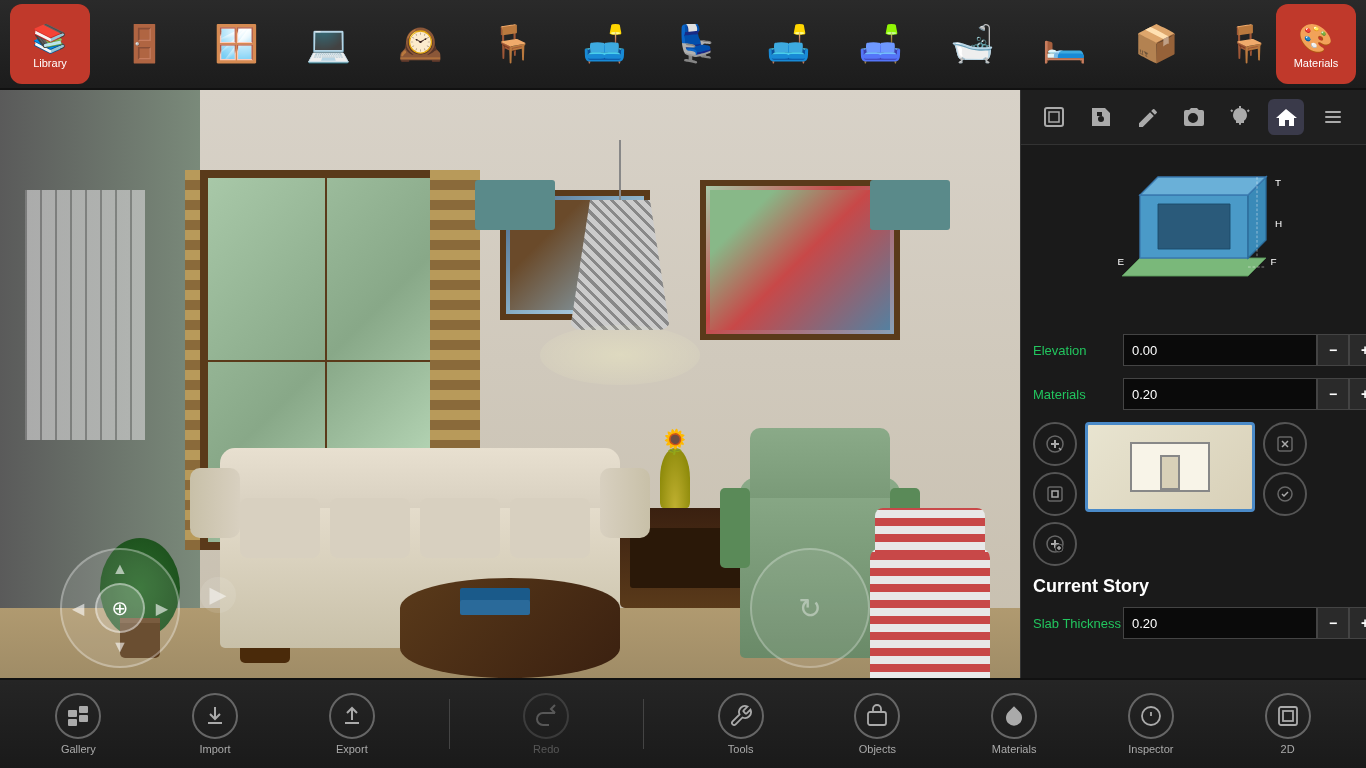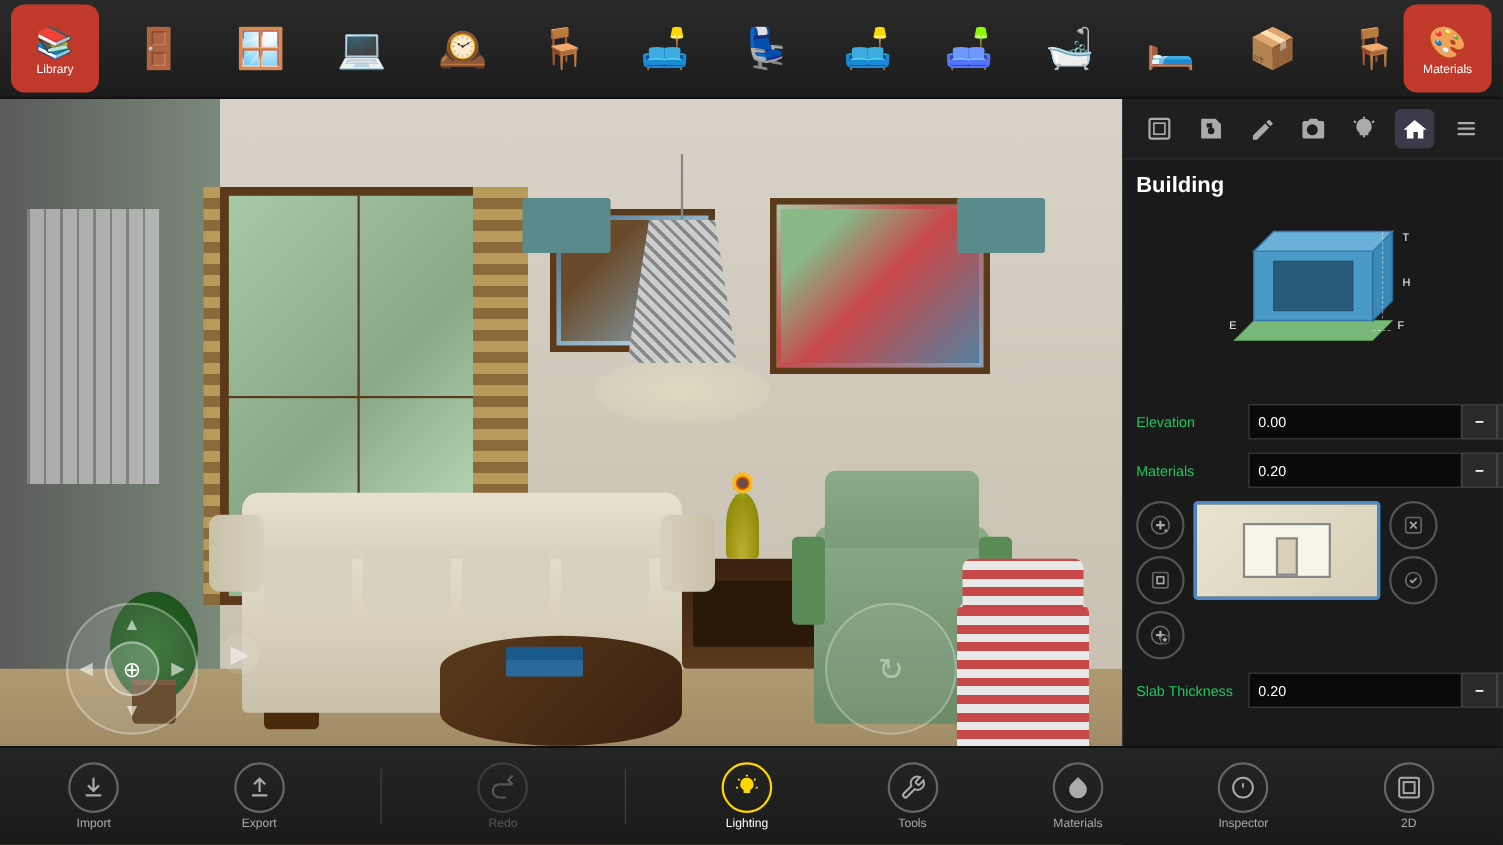--- a/index.html
+++ b/index.html
@@ -209,21 +209,21 @@
     }
     .diagram-svg { width: 180px; height: 150px; }
 
     
     .input-row {
       display: flex; align-items: center; margin-bottom: 8px; height: 36px;
     }
     .input-label { font-size: 13px; color: #22c55e; width: 90px; flex-shrink: 0; }
     .input-field {
       flex: 1; background: #0a0a0a; border: 1px solid #444; color: #fff;
-      padding: 4px 8px; font-size: 13px; height: 32px; margin-left: 12px;
+      padding: 4px 8px; font-size: 13px; height: 32px;
     }
     .input-btn {
       width: 32px; height: 32px; background: #2a2a2a; border: 1px solid #444;
       color: #fff; display: flex; align-items: center; justify-content: center;
       cursor: pointer; font-size: 14px; font-weight: bold; flex-shrink: 0;
     }
     .action-btn {
       width: 44px; height: 44px; border-radius: 50%; border: 2px solid #555;
       background: transparent; cursor: pointer;
       display: flex; align-items: center; justify-content: center;
@@ -478,21 +478,20 @@
     <div class="toolbar-icon-btn" title="List">
       <svg width="22" height="22" viewBox="0 0 22 22" fill="#aaa">
         <rect x="3" y="5" width="16" height="2" rx="1"></rect>
         <rect x="3" y="10" width="16" height="2" rx="1"></rect>
         <rect x="3" y="15" width="16" height="2" rx="1"></rect>
       </svg>
     </div>
   </div>
 
   <div class="panel-content">
-    <div class="panel-section-title">Building</div>
 
     <div class="building-diagram">
       <svg class="diagram-svg" viewBox="0 0 200 160" xmlns="http://www.w3.org/2000/svg">
 
         <polygon points="20,120 160,120 180,100 40,100" fill="#7ab87a" stroke="#5a9a5a" stroke-width="1"></polygon>
 
         <polygon points="40,100 160,100 160,30 40,30" fill="#4a9ac8" stroke="#3a7ab0" stroke-width="1.5"></polygon>
 
         <polygon points="160,30 180,10 180,80 160,100" fill="#3a8ab8" stroke="#2a6a98" stroke-width="1.5"></polygon>
 
@@ -565,32 +564,44 @@
         </div>
         <div class="action-btn">
           <svg width="20" height="20" viewBox="0 0 20 20" fill="none">
             <circle cx="10" cy="10" r="7" stroke="#666" stroke-width="1.5"></circle>
             <path d="M7 10l2 2 4-4" stroke="#aaa" stroke-width="1.5"></path>
           </svg>
         </div>
       </div>
     </div>
 
+    <div class="current-story-title">Current Story</div>
 
     <div class="input-row">
       <span class="input-label">Slab Thickness</span>
       <input class="input-field" type="text" value="0.20" style="">
       <div class="input-btn">−</div>
       <div class="input-btn">+</div>
     </div>
 
   </div>
 </div>
 
 <div id="bottom-bar">
+  <div class="bottom-item">
+    <div class="bottom-item-icon-circle">
+      <svg width="24" height="24" viewBox="0 0 24 24" fill="#aaa">
+        <rect x="2" y="6" width="9" height="7" rx="1"></rect>
+        <rect x="13" y="2" width="9" height="7" rx="1"></rect>
+        <rect x="2" y="15" width="9" height="7" rx="1"></rect>
+        <rect x="13" y="11" width="9" height="7" rx="1"></rect>
+      </svg>
+    </div>
+    <span class="bottom-item-label">Gallery</span>
+  </div>
 
   <div class="bottom-item">
     <div class="bottom-item-icon-circle">
       <svg width="24" height="24" viewBox="0 0 24 24" fill="#aaa">
         <path d="M12 3v12m-5-5l5 5 5-5M5 19h14" stroke="#aaa" stroke-width="2" fill="none"></path>
       </svg>
     </div>
     <span class="bottom-item-label">Import</span>
   </div>
 
@@ -610,43 +621,39 @@
     <div class="bottom-item-icon-circle">
       <svg width="24" height="24" viewBox="0 0 24 24" fill="none" stroke="#aaa" stroke-width="2">
         <path d="M21 9l-4-4 4-4M21 9H9a6 6 0 000 12h6"></path>
       </svg>
     </div>
     <span class="bottom-item-label">Redo</span>
   </div>
 
   <div class="bottom-separator"></div>
 
-  <div class="bottom-item active">
-    <div class="bottom-item-icon-circle" style="border-color:#ffd700;">
-      <svg width="24" height="24" viewBox="0 0 24 24" fill="#ffd700">
-        <path d="M9 21h6m-6-2h6M12 3a6 6 0 00-3 11.2V17h6v-2.8A6 6 0 0012 3z"></path>
-        <line x1="12" y1="0" x2="12" y2="2" stroke="#ffd700" stroke-width="2"></line>
-        <line x1="20" y1="4" x2="18.5" y2="5.5" stroke="#ffd700" stroke-width="1.5"></line>
-        <line x1="4" y1="4" x2="5.5" y2="5.5" stroke="#ffd700" stroke-width="1.5"></line>
-        <line x1="22" y1="12" x2="20" y2="12" stroke="#ffd700" stroke-width="1.5"></line>
-        <line x1="2" y1="12" x2="4" y2="12" stroke="#ffd700" stroke-width="1.5"></line>
-      </svg>
-    </div>
-    <span class="bottom-item-label" style="color:#fff;">Lighting</span>
-  </div>
 
   <div class="bottom-item">
     <div class="bottom-item-icon-circle">
       <svg width="24" height="24" viewBox="0 0 24 24" fill="none" stroke="#aaa" stroke-width="1.8">
         <path d="M14.7 6.3a1 1 0 000 1.4l1.6 1.6a1 1 0 001.4 0l3.77-3.77a6 6 0 01-7.94 7.94l-6.91 6.91a2.12 2.12 0 01-3-3l6.91-6.91a6 6 0 017.94-7.94l-3.76 3.76z"></path>
       </svg>
     </div>
     <span class="bottom-item-label">Tools</span>
   </div>
 
+  <div class="bottom-item">
+    <div class="bottom-item-icon-circle">
+      <svg width="24" height="24" viewBox="0 0 24 24" fill="none" stroke="#aaa" stroke-width="1.8">
+        <rect x="3" y="8" width="18" height="13" rx="2"></rect>
+        <path d="M8 8V5a4 4 0 018 0v3"></path>
+      </svg>
+    </div>
+    <span class="bottom-item-label">Objects</span>
+  </div>
 
   <div class="bottom-item">
     <div class="bottom-item-icon-circle">
       <svg width="24" height="24" viewBox="0 0 24 24" fill="#aaa">
         <path d="M17.66 8L12 2.35 6.34 8C4.78 9.56 4 11.64 4 13.64s.78 4.11 2.34 5.67A7.93 7.93 0 0012 21.67a7.93 7.93 0 005.66-2.36C19.22 17.75 20 15.64 20 13.64S19.22 9.56 17.66 8z"></path>
       </svg>
     </div>
     <span class="bottom-item-label">Materials</span>
   </div>
 

